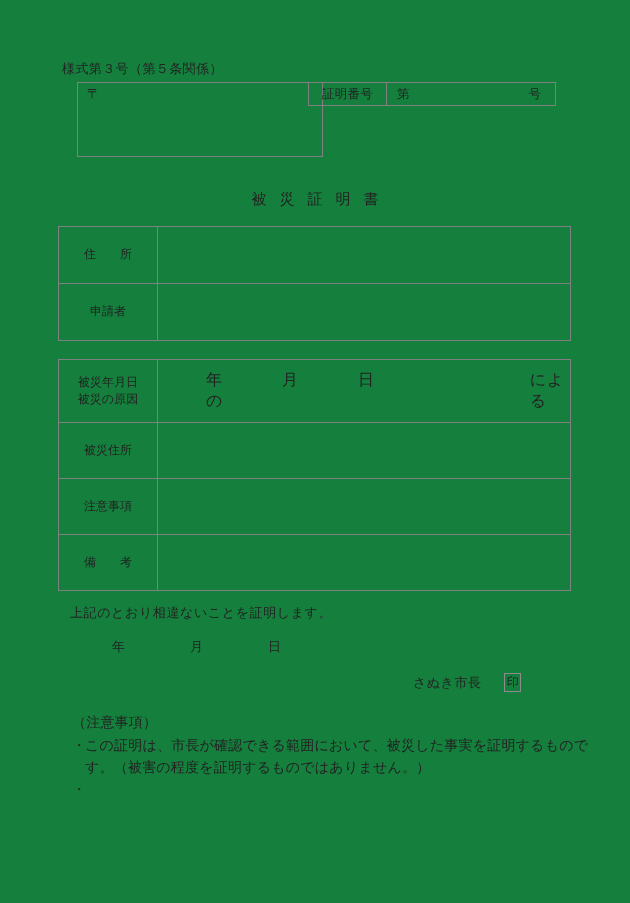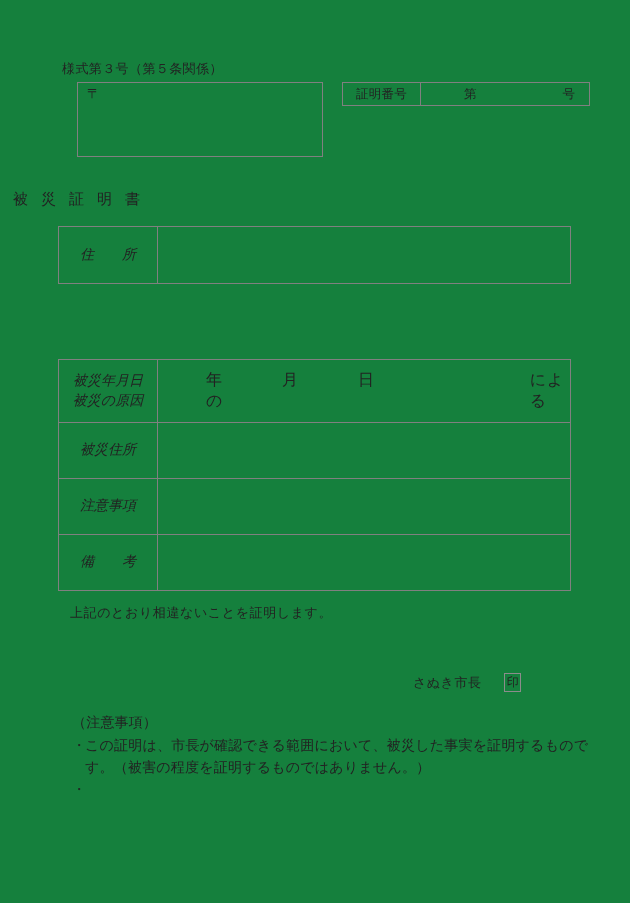--- a/index.html
+++ b/index.html
@@ -48,29 +48,28 @@
     position: absolute;
     left: 9px;
     top: 4px;
     font-size: 13px;
     line-height: 1;
   }
 
   
   .certno-box {
     position: absolute;
-    left: 342px;
+    left: 308px;
     top: 82px;
     width: 248px;
     height: 24px;
     border: 1px solid #808080;
     box-sizing: border-box;
     display: flex;
     align-items: stretch;
-    gap: 33px;
   }
   .certno-label {
     width: 78px;
     box-sizing: border-box;
     border-right: 1px solid #808080;
     display: flex;
     align-items: center;
     justify-content: center;
     font-size: 12.5px;
     letter-spacing: 0.3px;
@@ -84,20 +83,21 @@
     padding: 0 14px 0 10px;
     font-size: 12.5px;
   }
 
   
   .doc-title {
     position: absolute;
     left: 0;
     top: 190px;
     width: 630px;
+    text-align: center;
     font-size: 15px;
     letter-spacing: 13px;
     text-indent: 13px;
   }
 
   
   .tbl {
     position: absolute;
     left: 58px;
     width: 513px;
@@ -118,23 +118,22 @@
     border-top: 1px solid #808080;
   }
   .cell-label {
     width: 99px;
     box-sizing: border-box;
     border-right: 1px solid #808080;
     display: flex;
     align-items: center;
     justify-content: center;
     text-align: center;
-    font-size: 14px;
+    font-size: 12px;
     line-height: 1.45;
-    font-style: italic;
   }
   .cell-body {
     flex: 1;
     box-sizing: border-box;
     position: relative;
   }
 
   .h56  { height: 56px; }
   .h62  { height: 62px; }
   .h55  { height: 55px; }
@@ -234,20 +233,24 @@
       <span>第</span>
       <span>号</span>
     </div>
   </div>
 
   <div class="doc-title">被災証明書</div>
 
   <div class="tbl tbl-1">
     <div class="row first">
       <div class="cell-label h56">住　　所</div>
+      <div class="cell-body h56"></div>
+    </div>
+    <div class="row">
+      <div class="cell-label h56">申請者</div>
       <div class="cell-body h56"></div>
     </div>
   </div>
 
   <div class="tbl tbl-2">
     <div class="row first">
       <div class="cell-label h62">
         <div>
           <div>被災年月日</div>
           <div>被災の原因</div>
@@ -268,20 +271,21 @@
       <div class="cell-label h55">注意事項</div>
       <div class="cell-body h55"></div>
     </div>
     <div class="row">
       <div class="cell-label h55">備　　考</div>
       <div class="cell-body h55"></div>
     </div>
   </div>
 
   <div class="statement">上記のとおり相違ないことを証明します。</div>
+  <div class="date-line">年　月　日</div>
 
   <div class="signer">
     <span>さぬき市長</span>
     <span class="seal-box">印</span>
   </div>
 
   <div class="notes">
     <p class="notes-title">（注意事項）</p>
     <p class="note-item">
       <span class="note-bullet">・</span>

